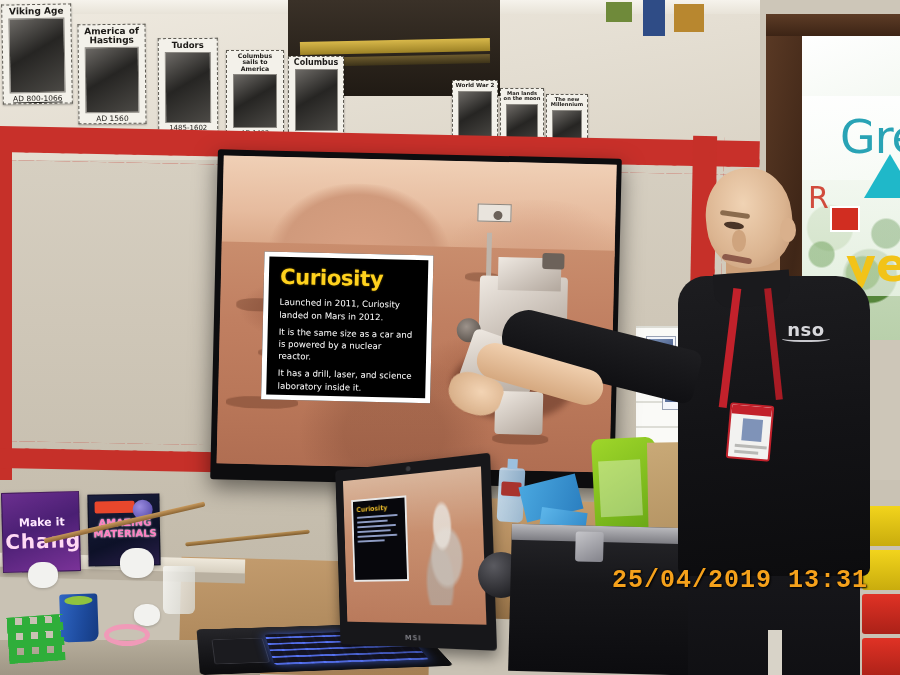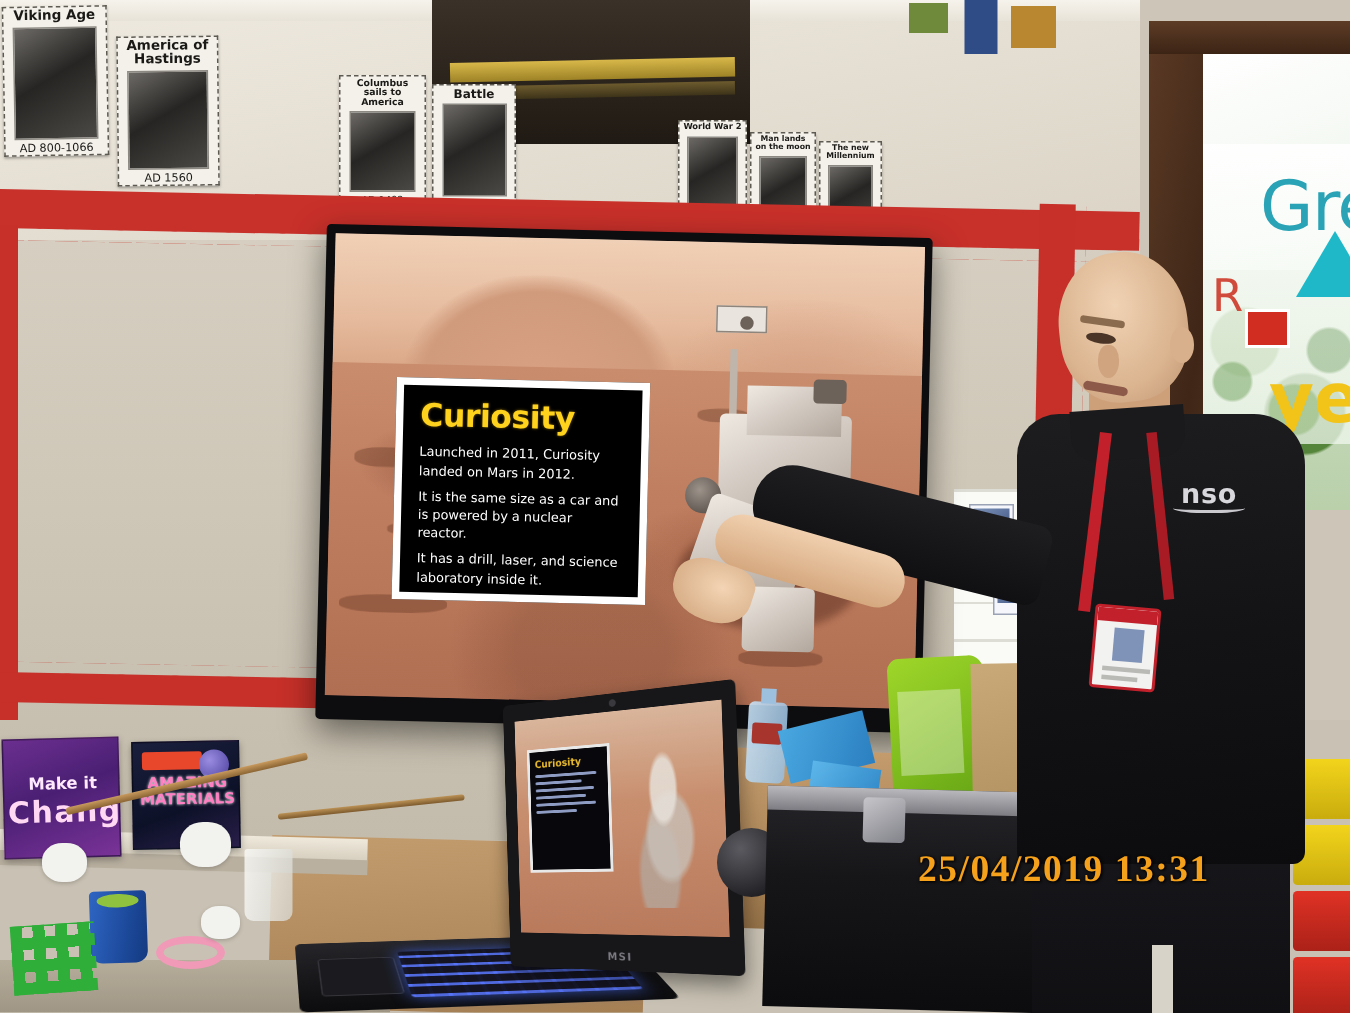--- a/index.html
+++ b/index.html
@@ -596,21 +596,21 @@
     border-radius:50%;
   }
   .floor{
     position:absolute; left:0; top:640px; width:260px; height:35px;
     background:linear-gradient(180deg,#b6ad9b,#9f9685);
   }
 
   
   .timestamp{
     position:absolute; left:612px; top:566px;
-    font-family:Liberation Serif, serif;
+    font-family:Liberation Mono, monospace;
     font-size:25px; font-weight:700; letter-spacing:1px;
     color:#f5a11b;
     text-shadow:0 0 2px rgba(0,0,0,.8), 1px 1px 2px rgba(0,0,0,.9);
     white-space:nowrap;
   }
 </style>
 </head>
 <body>
 
 <div class="scene">
@@ -624,34 +624,39 @@
     <div class="recess-blue"></div>
     <div class="recess-amber"></div>
   </div>
   <div class="recess-bar"></div>
   <div class="recess-bar2"></div>
 
   <div class="timeline">
     <div class="tl-card" style="left:2px;top:4px;width:70px;height:100px;transform:rotate(-1deg);">
       <div class="tl-title" style="font-size:9px;">Viking Age</div>
       <div class="tl-img"></div>
-      <div class="tl-date" style="font-size:7.5px;">AD 800-1066</div>
+      <div class="tl-date" style="font-size:7.5px;text-decoration:underline;">AD 800-1066</div>
     </div>
     <div class="tl-card" style="left:78px;top:24px;width:68px;height:100px;transform:rotate(-0.6deg);">
       <div class="tl-title" style="font-size:9px;">America of Hastings</div>
       <div class="tl-img"></div>
       <div class="tl-date" style="font-size:7.5px;">AD 1560</div>
     </div>
+    <div class="tl-card" style="left:158px;top:38px;width:60px;height:96px;transform:rotate(-0.3deg);">
+      <div class="tl-title" style="font-size:8.5px;">Tudors</div>
+      <div class="tl-img"></div>
+      <div class="tl-date" style="font-size:7px;">1485-1602</div>
+    </div>
     <div class="tl-card" style="left:226px;top:50px;width:58px;height:88px;">
       <div class="tl-title" style="font-size:6.2px;">Columbus sails to America</div>
       <div class="tl-img"></div>
       <div class="tl-date" style="font-size:6.5px;">AD 1492</div>
     </div>
     <div class="tl-card" style="left:288px;top:56px;width:56px;height:86px;">
-      <div class="tl-title" style="font-size:8px;">Battle</div>
+      <div class="tl-title" style="font-size:8px;">Columbus</div>
       <div class="tl-img"></div>
       <div class="tl-date" style="font-size:6.8px;">1603-1713</div>
     </div>
     <div class="tl-card" style="left:452px;top:80px;width:46px;height:76px;">
       <div class="tl-title" style="font-size:5.6px;">World War 2</div>
       <div class="tl-img"></div>
       <div class="tl-date" style="font-size:5px;">The Spitfire</div>
       <div class="tl-date" style="font-size:5.4px;">1939-1945</div>
     </div>
     <div class="tl-card" style="left:500px;top:88px;width:44px;height:72px;">

